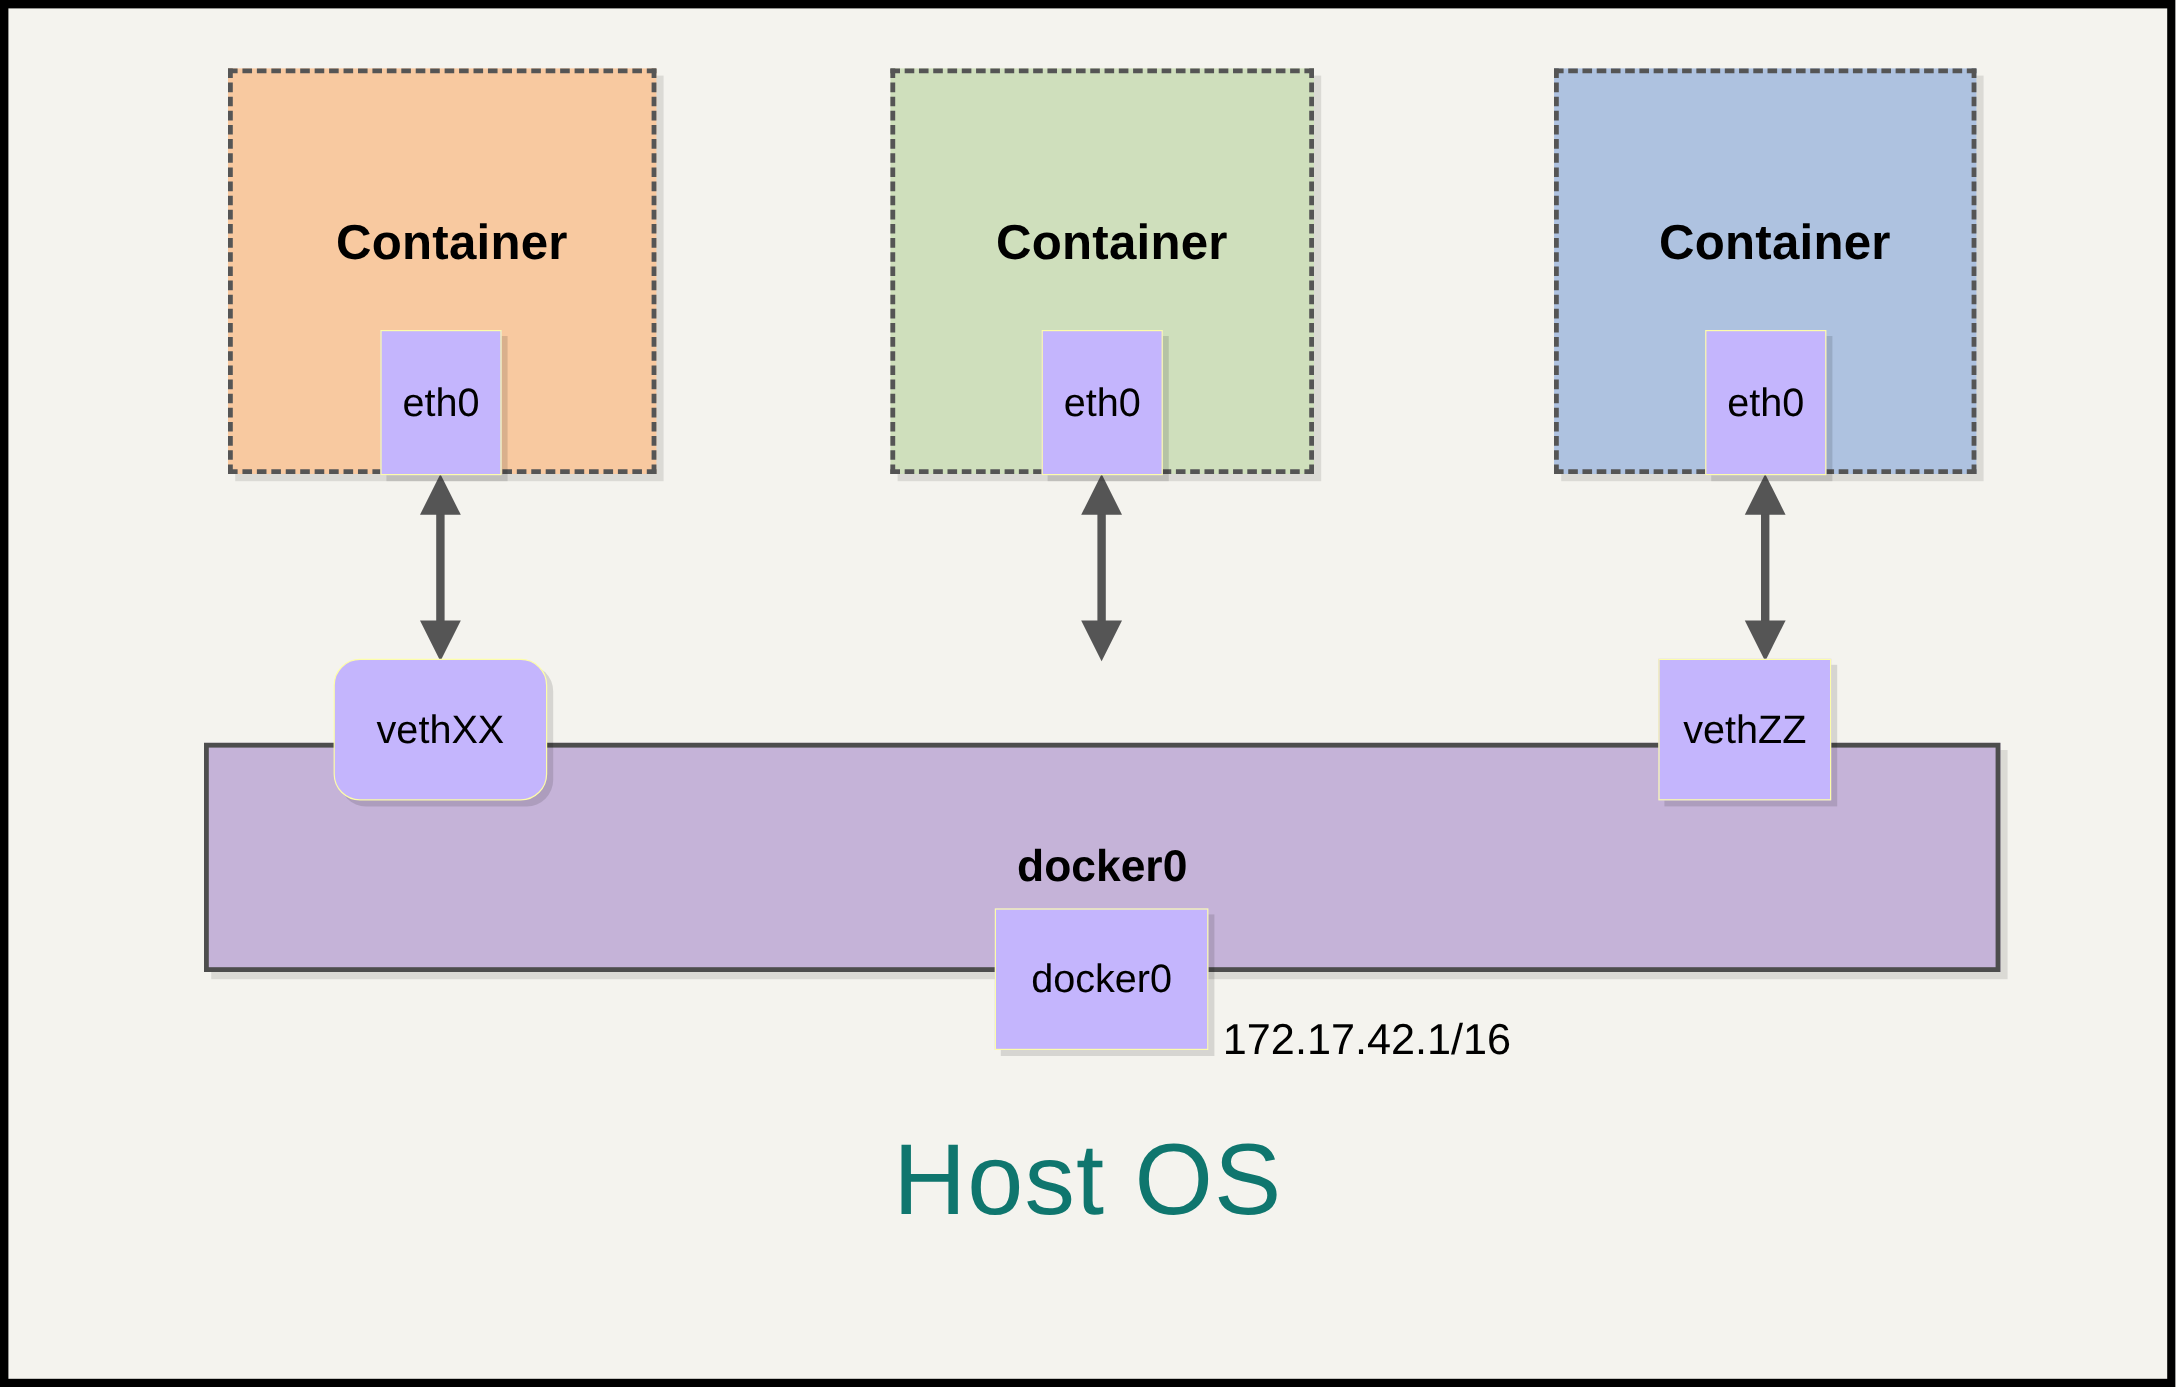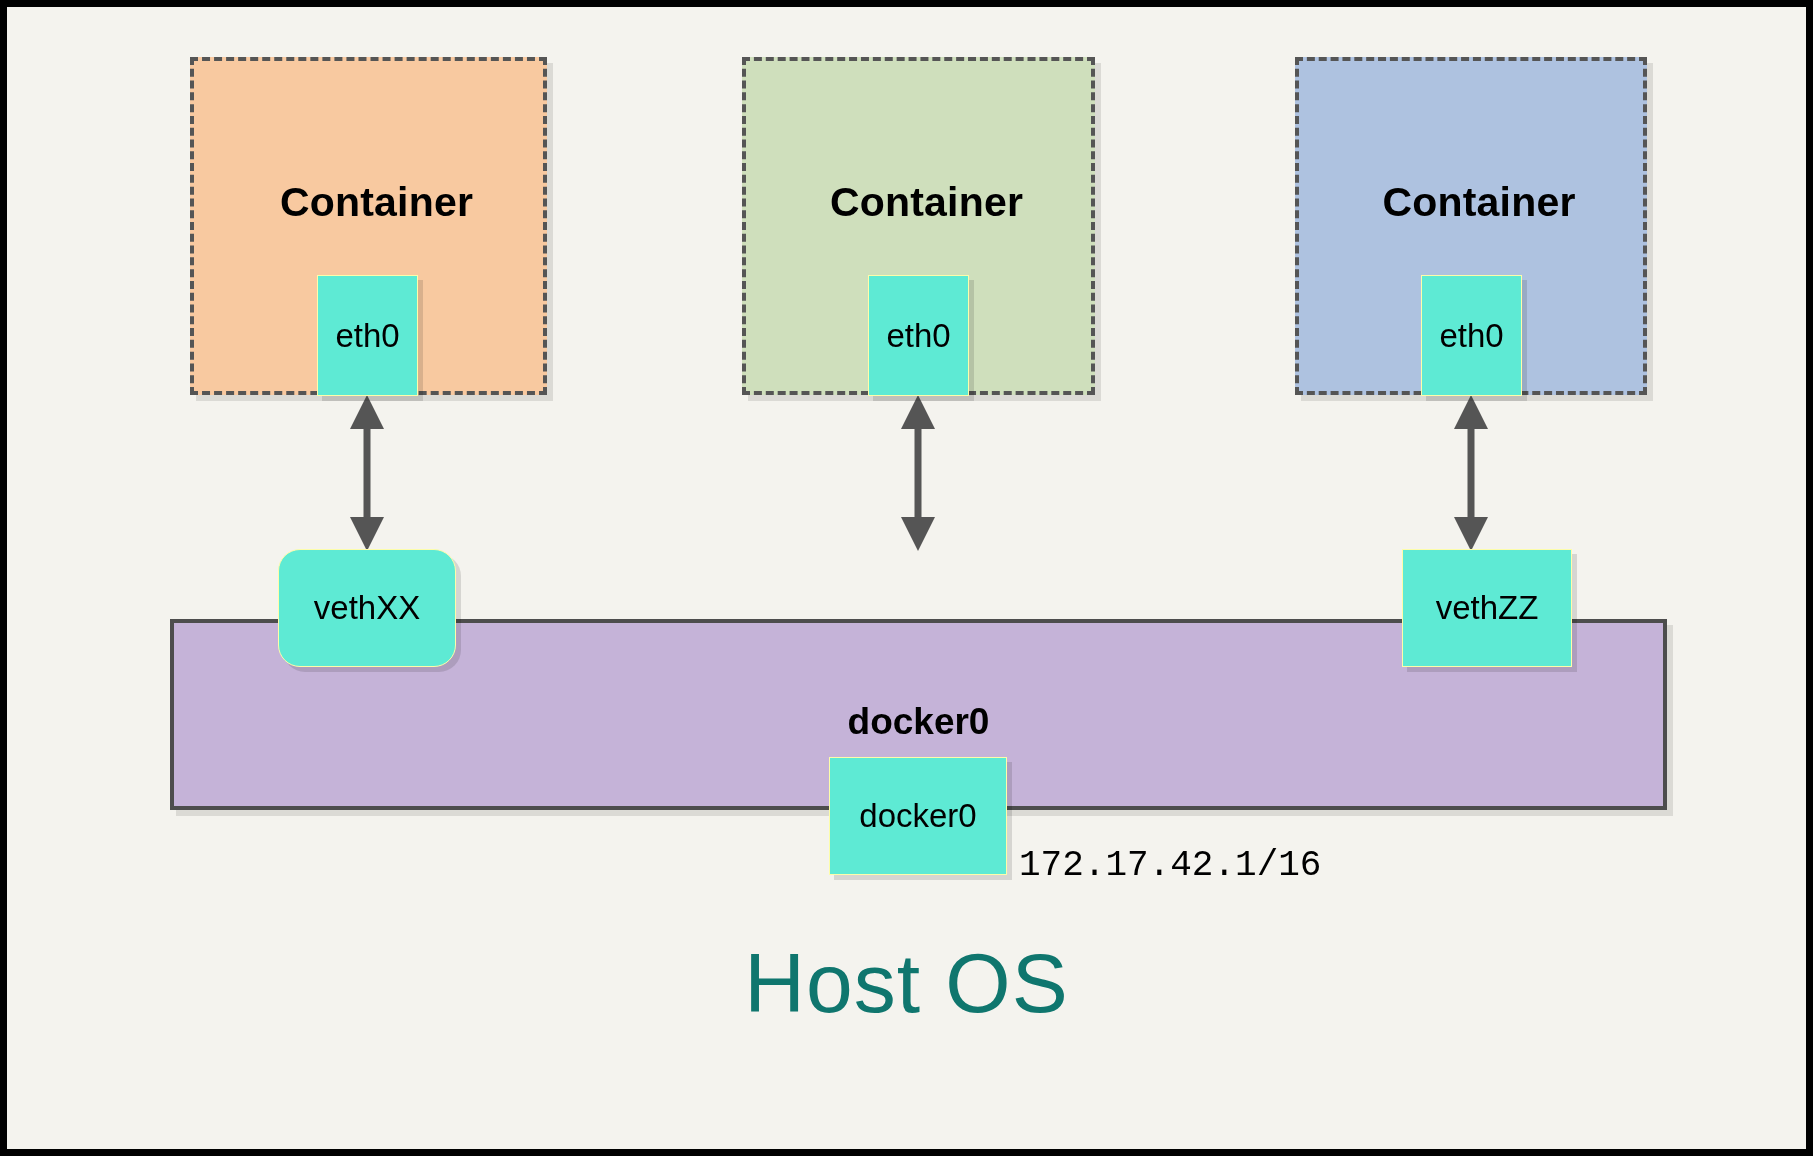--- a/index.html
+++ b/index.html
@@ -31,21 +31,21 @@
     font-size:41px;
     font-weight:bold;
     color:#000000;
     letter-spacing:0.2px;
   }
 
   
   .note{
     position:absolute;
     box-sizing:border-box;
-    background:#5eead4;
+    background:#c4b5fd;
     border:1px solid #fdfdaa;
     box-shadow:5px 5px 0 rgba(0,0,0,0.12);
     display:flex;
     align-items:center;
     justify-content:center;
     font-size:33px;
     color:#000000;
     z-index:6;
   }
 
@@ -73,21 +73,20 @@
     position:absolute;
     z-index:4;
   }
 
   
   #ip-label{
     position:absolute;
     font-size:36px;
     color:#000000;
     white-space:nowrap;
-    font-family:Liberation Mono, monospace;
   }
   #host-os{
     position:absolute;
     left:0; right:0;
     text-align:center;
     font-size:84px;
     font-weight:300;
     color:#0f766e;
     letter-spacing:1px;
   }
@@ -130,21 +129,21 @@
     <polygon points="30,158 13,124 47,124" fill="#555555"></polygon>
   </svg>
 
   <div id="docker0-bar" style="left:163px; top:612px; width:1497px; height:191px;">
     <div id="docker0-bar-label" style="top:78px;">docker0</div>
   </div>
 
   <div class="note" style="left:271px; top:542px; width:178px; height:118px;border-radius:22px;">vethXX</div>
 
 
-  <div class="note" style="left:1375px; top:542px; width:170px; height:118px;margin-left:20px;">vethZZ</div>
+  <div class="note" style="left:1375px; top:542px; width:144px; height:118px;">vethZZ</div>
 
   <div class="note" style="left:822px; top:750px; width:178px; height:118px;">docker0</div>
 
   <div id="ip-label" style="left:1012px; top:838px;">172.17.42.1/16</div>
 
   <div id="host-os" style="top:928px;">Host OS</div>
 
 </div>
 
 </body></html>

